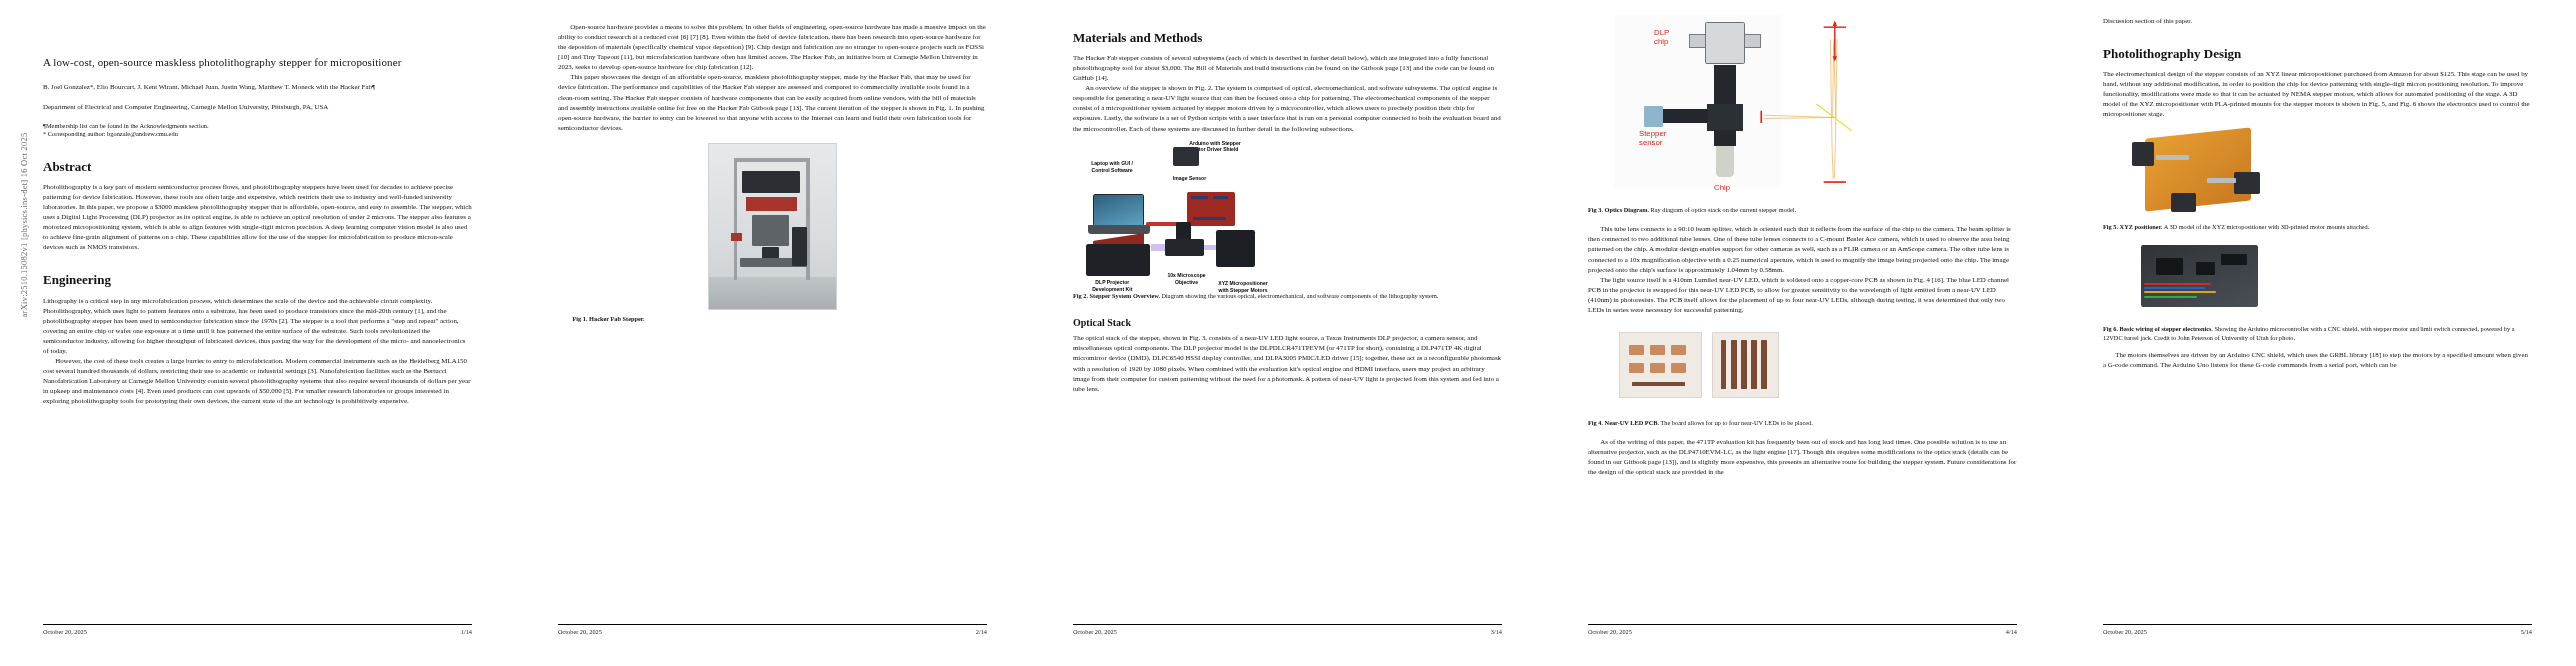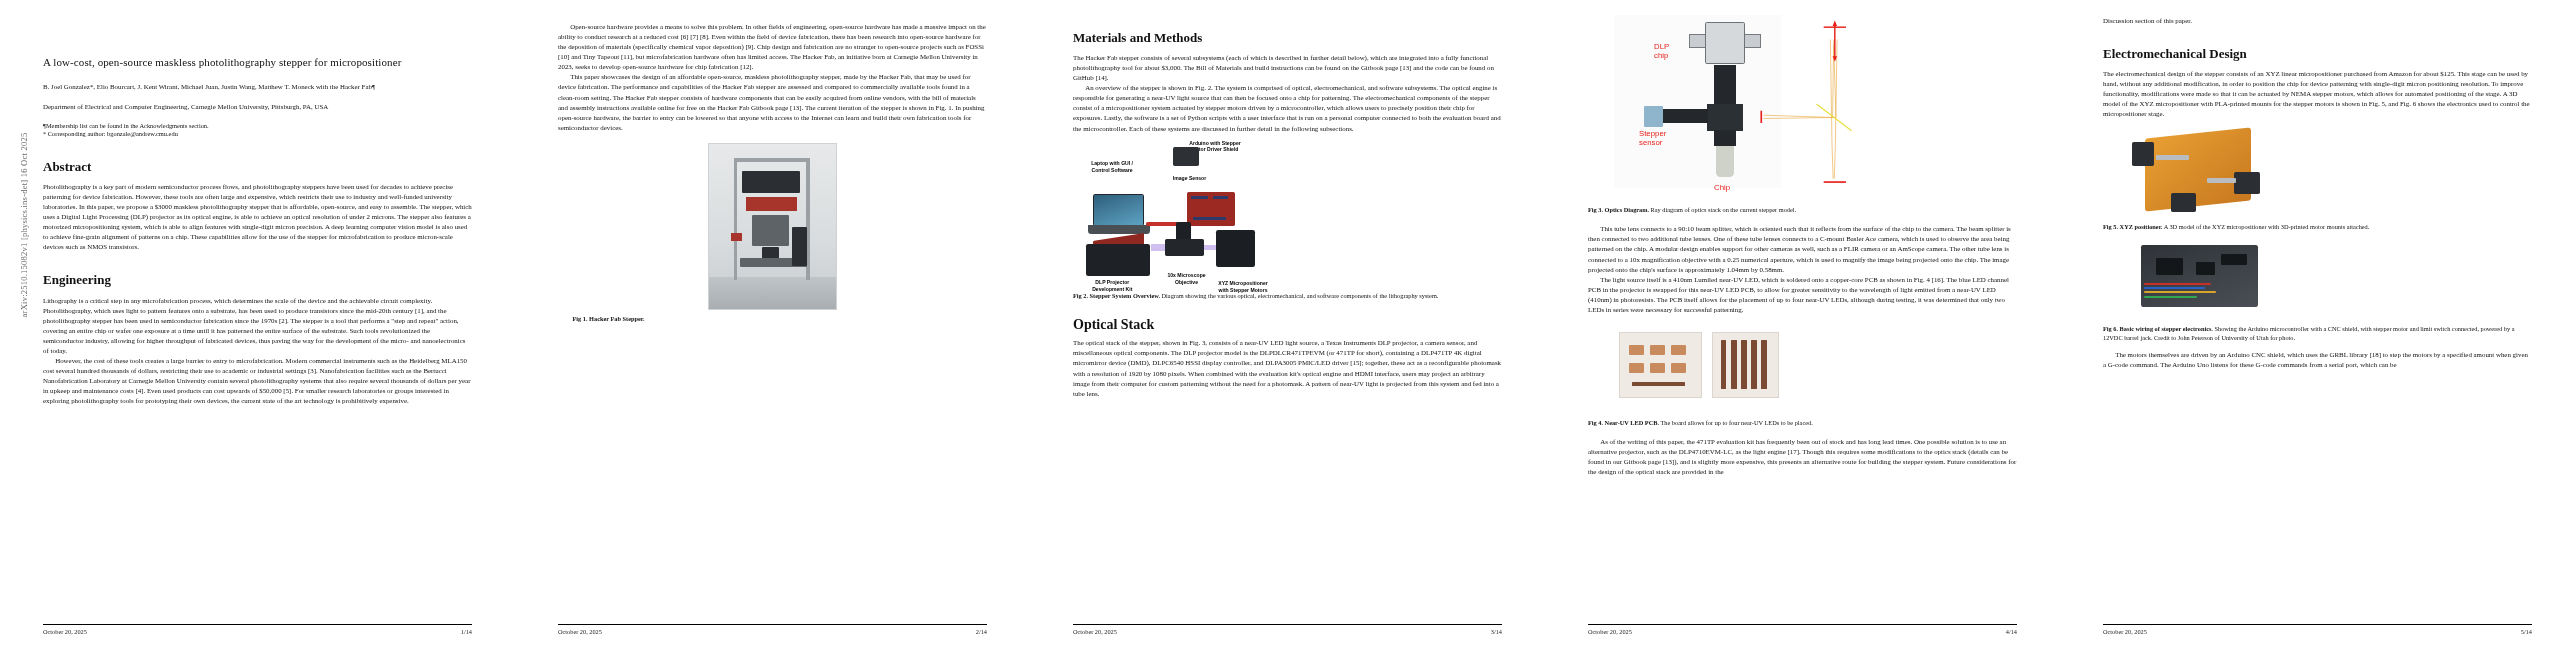--- a/index.html
+++ b/index.html
@@ -76,21 +76,21 @@
 
   h2.sec {
     font-family:"Liberation Serif", serif;
     font-size:13px;
     font-weight:700;
     margin:20px 0 7.2px 0;
     color:#111;
   }
   h3.subsec {
     font-family:"Liberation Serif", serif;
-    font-size:14px;
+    font-size:10px;
     font-weight:700;
     margin:15.6px 0 5.6px 0;
     color:#111;
   }
 
   p.body {
     font-size:6.9px;
     line-height:1.46;
     margin:0 0 0 0;
     color:#111;
@@ -364,21 +364,21 @@
           </g>
           <line x1="215" y1="176" x2="278" y2="224" stroke="#e8e03a" stroke-width="2"></line>
           <line x1="228" y1="38" x2="268" y2="38" stroke="#e8201a" stroke-width="2.6"></line>
           <line x1="248" y1="30" x2="248" y2="96" stroke="#e8201a" stroke-width="2.6"></line>
           <polygon points="248,26 244,36 252,36" fill="#e8201a"></polygon>
           <polygon points="248,100 244,90 252,90" fill="#e8201a"></polygon>
           <line x1="116" y1="188" x2="116" y2="210" stroke="#e8201a" stroke-width="3"></line>
           <line x1="228" y1="316" x2="268" y2="316" stroke="#e8201a" stroke-width="3"></line>
         </svg>
 
-        <div class="f3-red" style="left:66px; top:36px; white-space:pre-line; line-height:1.25;">DLP
+        <div class="f3-red" style="left:66px; top:22px; white-space:pre-line; line-height:1.25;">DLP
 chip</div>
         <div class="f3-red" style="left:51px; top:123px; white-space:pre-line; line-height:1.25;">Stepper
 sensor</div>
         <div class="f3-red" style="left:126px; top:177px;">Chip</div>
       </div>
 
       <div class="caption">
         <b>Fig 3. Optics Diagram.</b><span> Ray diagram of optics stack on the current stepper model.</span>
       </div>
 
@@ -412,21 +412,21 @@
     </div>
     <div class="page-footer">
       <span>October 20, 2025</span>
       <span>4/14</span>
     </div>
   </div>
 
   <div class="page">
     <div class="page-inner" style="padding-top:15.6px;">
       <p class="body">Discussion section of this paper.</p>
-      <h2 class="sec">Electromechanical Design</h2>
+      <h2 class="sec">Photolithography Design</h2>
       <p class="body">The electromechanical design of the stepper consists of an XYZ linear micropositioner purchased from Amazon for about $125. This stage can be used by hand, without any additional modification, in order to position the chip for device patterning with single-digit micron positioning resolution. To improve functionality, modifications were made so that it can be actuated by NEMA stepper motors, which allows for automated positioning of the stage. A 3D model of the XYZ micropositioner with PLA-printed mounts for the stepper motors is shown in Fig. 5, and Fig. 6 shows the electronics used to control the micropositioner stage.</p>
 
       <div class="fig5-wrap">
         <div class="f5-body"></div>
         <div class="f5-blk" style="left:29px; top:16.7px; width:22px; height:24.5px;"></div>
         <div class="f5-blk" style="left:131px; top:47px; width:25.6px; height:22px;"></div>
         <div class="f5-blk" style="left:68px; top:68px; width:24.5px; height:19px;"></div>
         <div class="f5-steel" style="left:53px; top:30px; width:33px; height:5.6px;"></div>
         <div class="f5-steel" style="left:104px; top:53px; width:29px; height:5px;"></div>
       </div>

